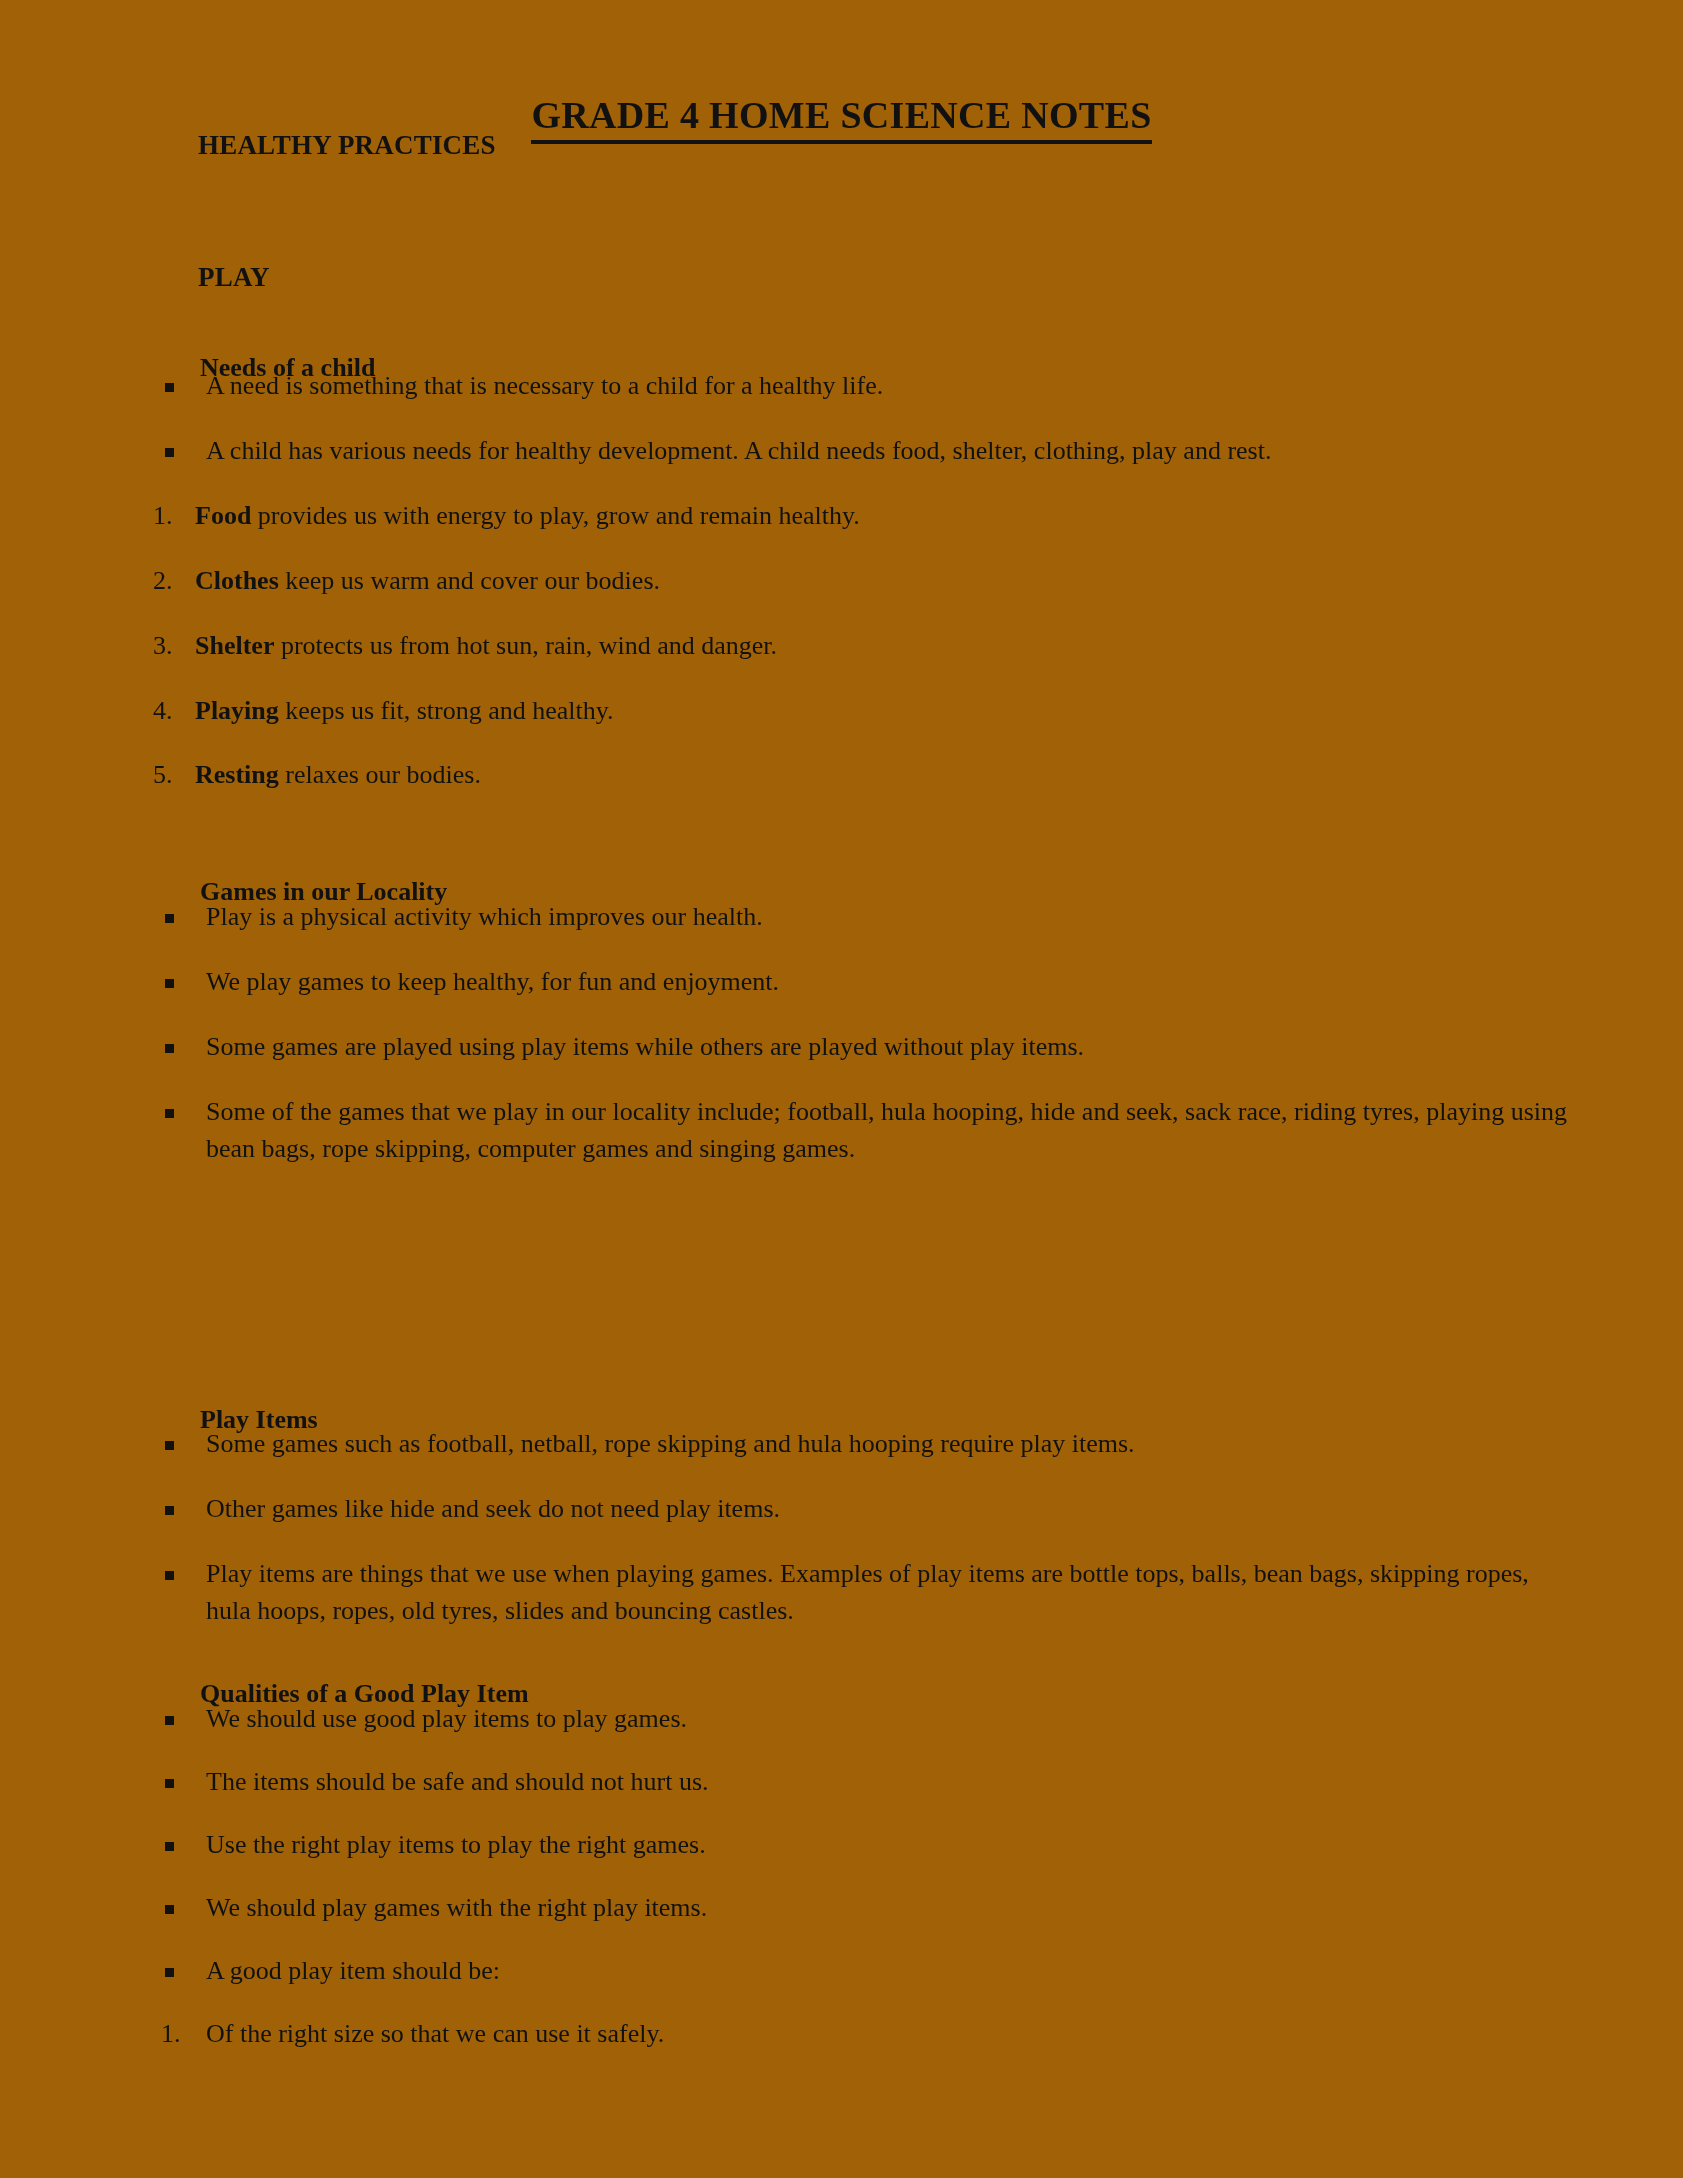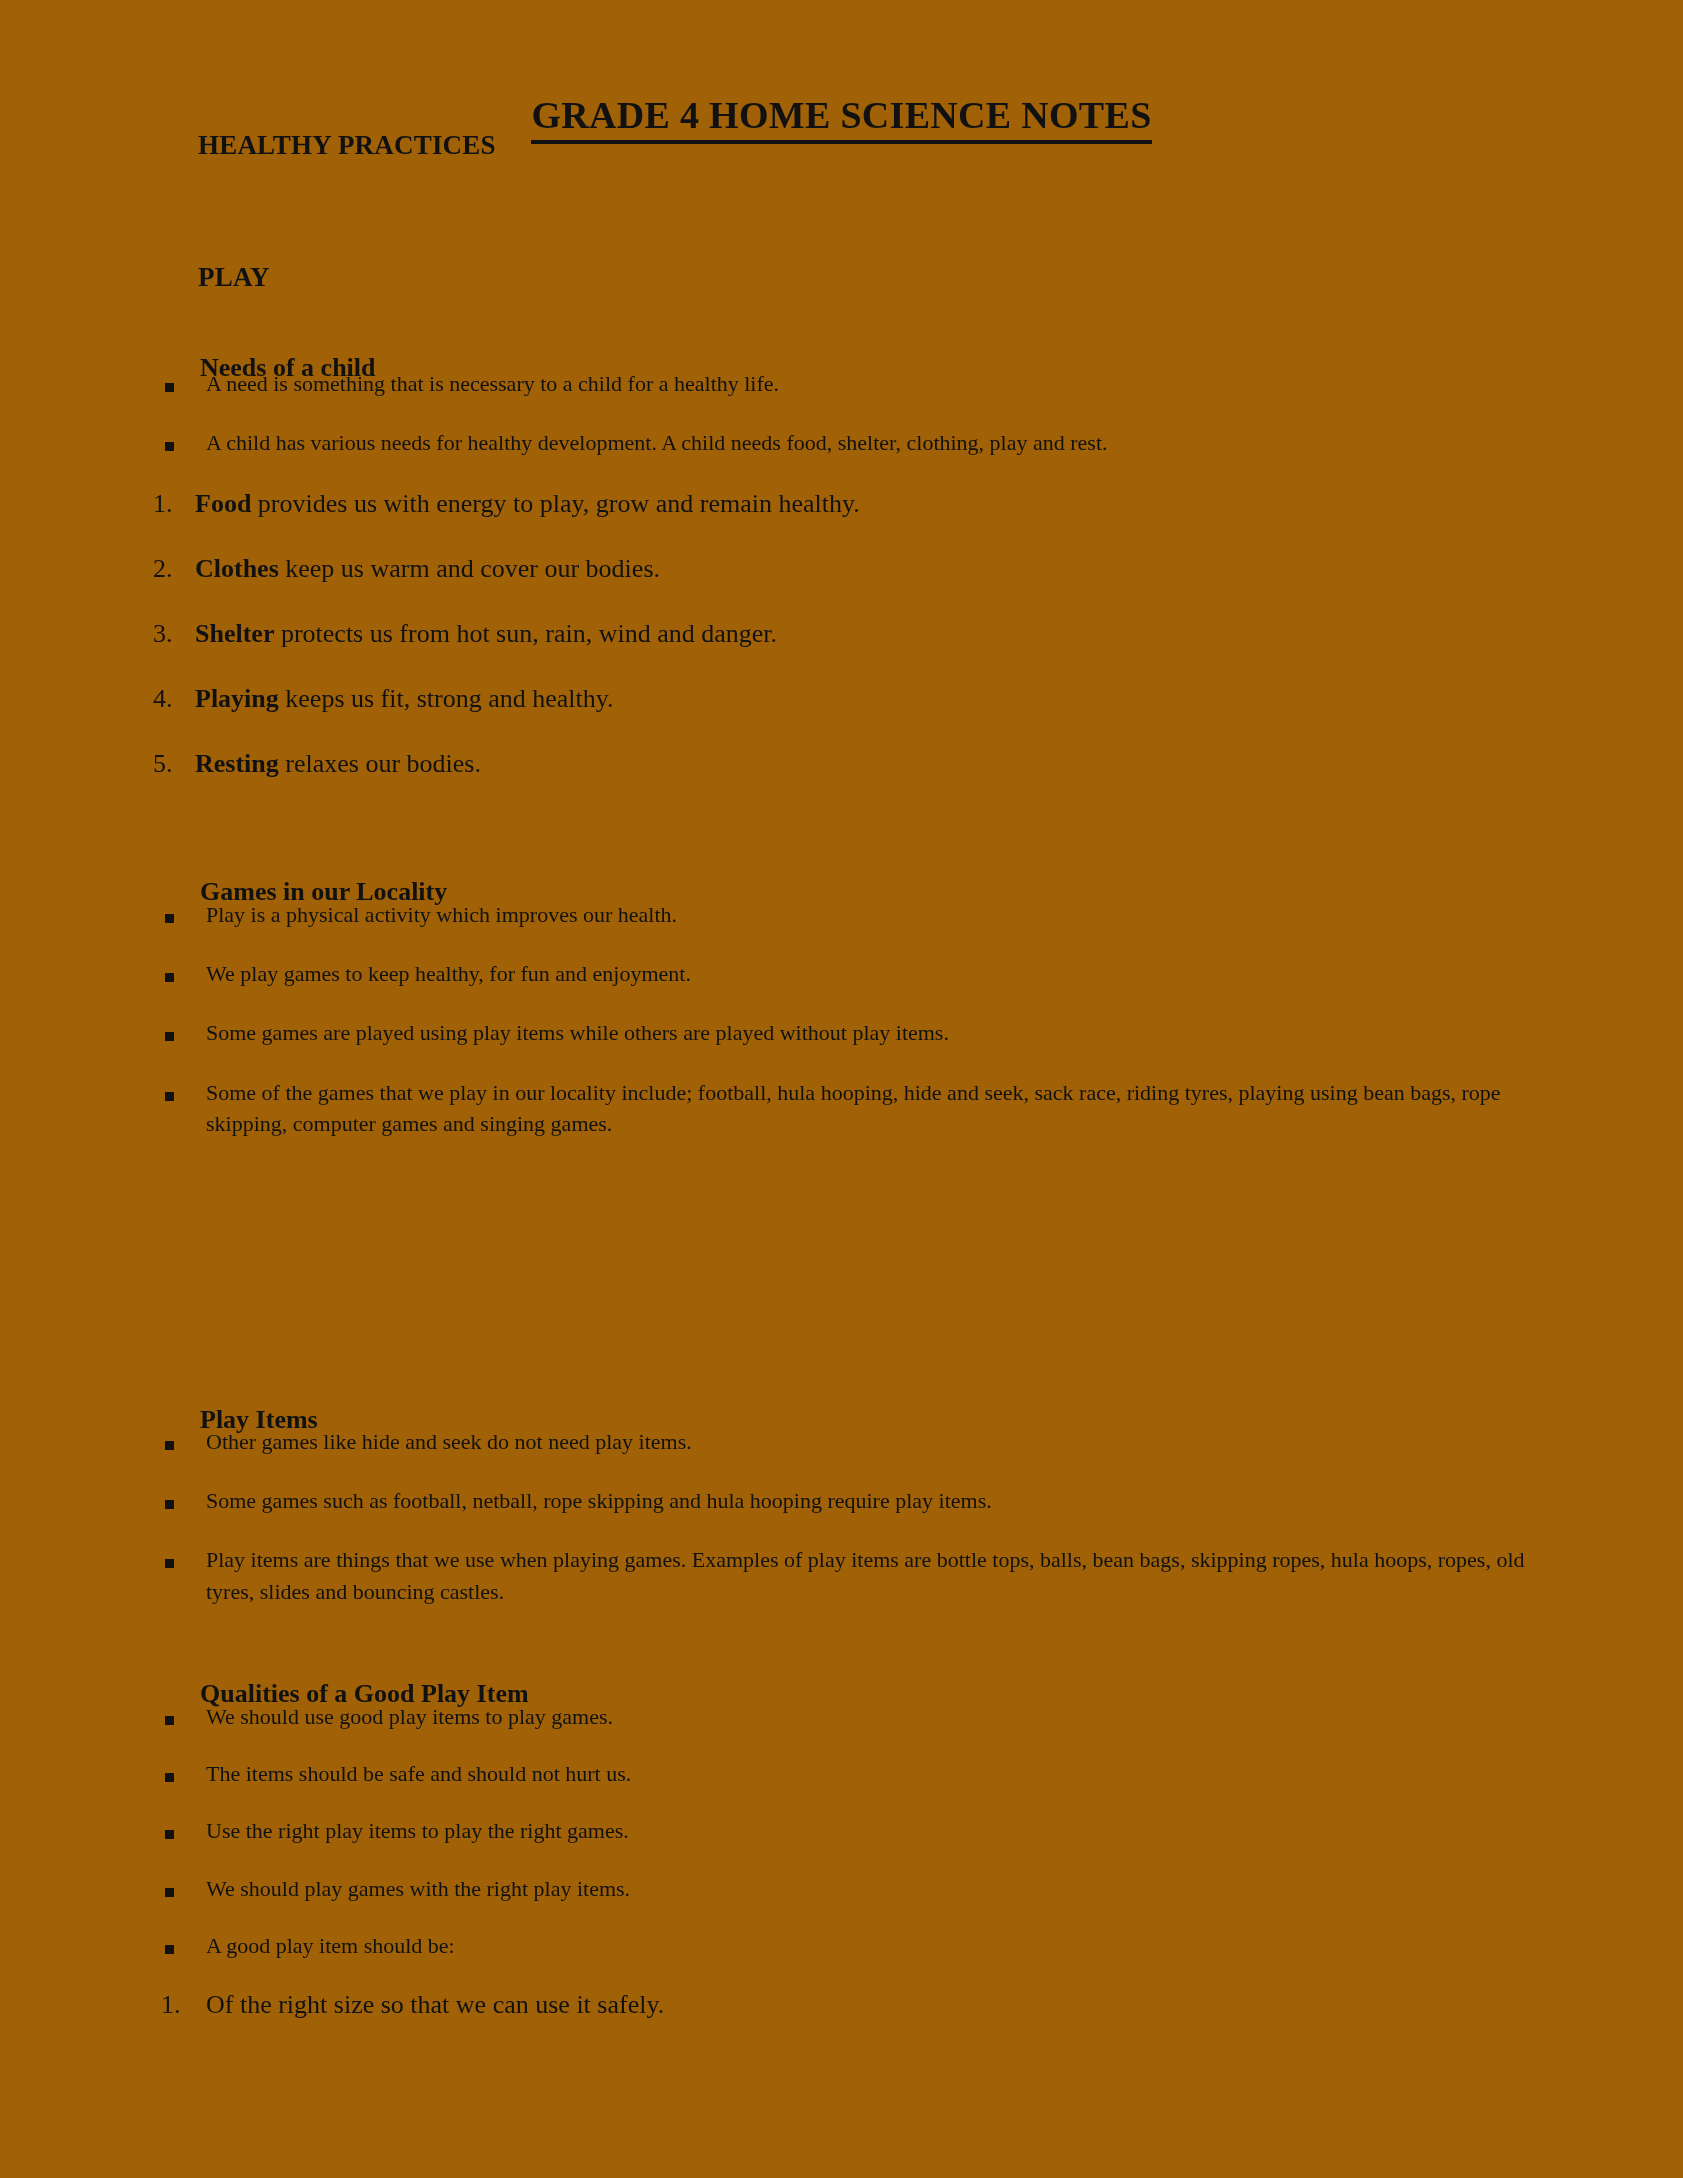--- a/index.html
+++ b/index.html
@@ -59,21 +59,21 @@
   }
   ul.bullets, ol.nums {
     list-style: none;
     margin: 0;
     padding: 0;
   }
   li.bullet {
     position: relative;
     padding-left: 57px;
     margin-bottom: 28px;
-    font-size: 22px;
+    font-size: 26px;
     line-height: 1.42;
   }
   li.bullet::before {
     content: "";
     position: absolute;
     left: 16px;
     top: 15px;
     width: 9px;
     height: 9px;
     background: #111111;
@@ -162,24 +162,24 @@
         <span>Some of the games that we play in our locality include; football, hula hooping, hide and seek, sack race, riding tyres, playing using bean bags, rope skipping, computer games and singing games.</span>
       </li>
     </ul>
   </div>
 
   <div class="h2" style="top:1381px;">Play Items</div>
 
   <div class="block" style="top:1426px;">
     <ul class="bullets">
       <li class="bullet">
+        <span>Some games such as football, netball, rope skipping and hula hooping require play items.</span>
+      </li>
+      <li class="bullet">
         <span>Other games like hide and seek do not need play items.</span>
-      </li>
-      <li class="bullet">
-        <span>Some games such as football, netball, rope skipping and hula hooping require play items.</span>
       </li>
       <li class="bullet">
         <span>Play items are things that we use when playing games. Examples of play items are bottle tops, balls, bean bags, skipping ropes, hula hoops, ropes, old tyres, slides and bouncing castles.</span>
       </li>
     </ul>
   </div>
 
   <div class="h2" style="top:1655px;">Qualities of a Good Play Item</div>
 
   <div class="block tight" style="top:1701px;">

